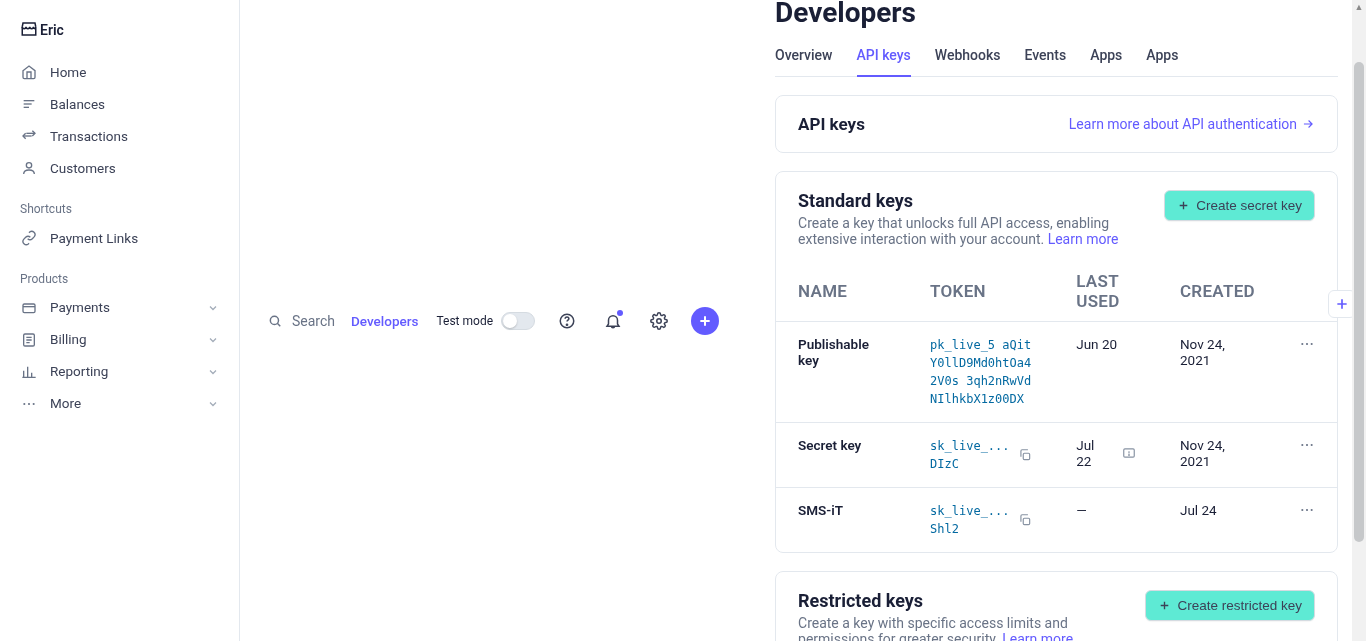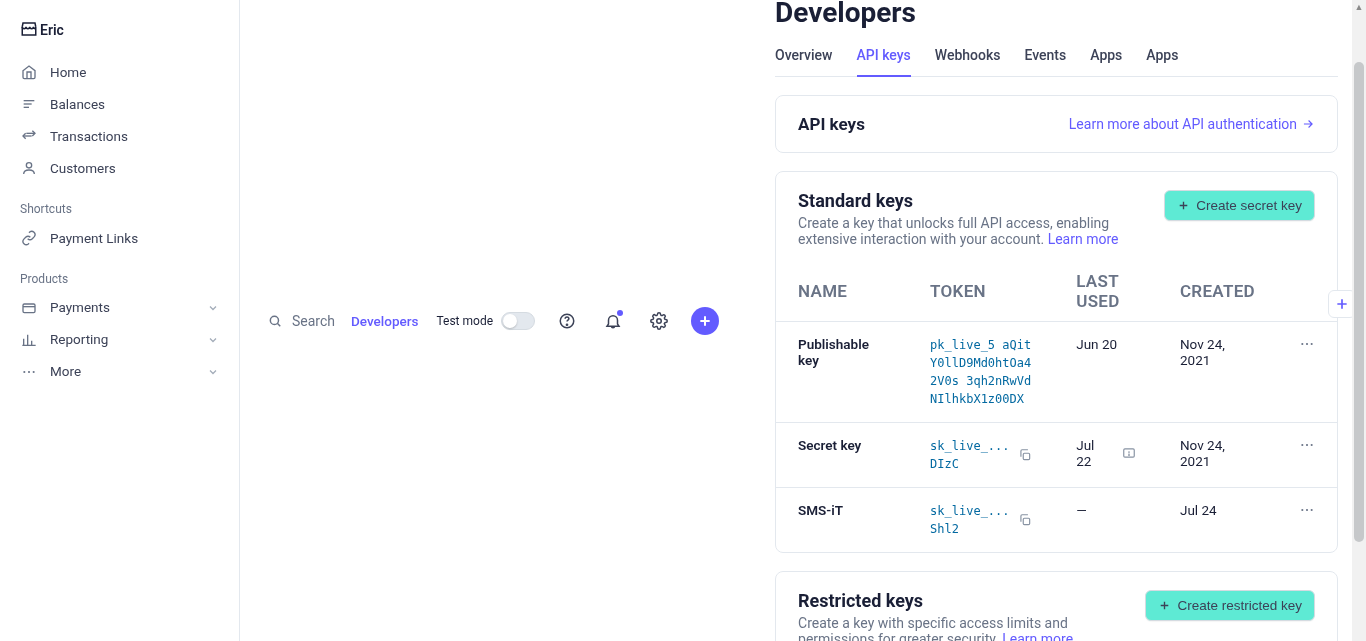--- a/index.html
+++ b/index.html
@@ -140,20 +140,36 @@
     <div class="nav-section-label">Products</div>
     <div class="nav-item expandable">
       <span class="left">
           <span class="nav-icon">
             <svg width="16" height="16" viewBox="0 0 24 24" fill="none" stroke="currentColor" stroke-width="2">
               <rect x="3" y="6" width="18" height="13" rx="2"></rect>
               <path d="M3 10h18"></path>
             </svg>
           </span>
           <span>Payments</span>
+        </span>
+      <span class="chev">
+          <svg width="12" height="12" viewBox="0 0 24 24" fill="none" stroke="currentColor" stroke-width="2.5">
+            <path d="M6 9l6 6 6-6"></path>
+          </svg>
+        </span>
+    </div>
+    <div class="nav-item expandable">
+      <span class="left">
+          <span class="nav-icon">
+            <svg width="16" height="16" viewBox="0 0 24 24" fill="none" stroke="currentColor" stroke-width="2">
+              <rect x="4" y="3" width="16" height="18" rx="2"></rect>
+              <path d="M8 8h8M8 12h8M8 16h5"></path>
+            </svg>
+          </span>
+          <span>Billing</span>
         </span>
       <span class="chev">
           <svg width="12" height="12" viewBox="0 0 24 24" fill="none" stroke="currentColor" stroke-width="2.5">
             <path d="M6 9l6 6 6-6"></path>
           </svg>
         </span>
     </div>
     <div class="nav-item expandable">
       <span class="left">
           <span class="nav-icon">

